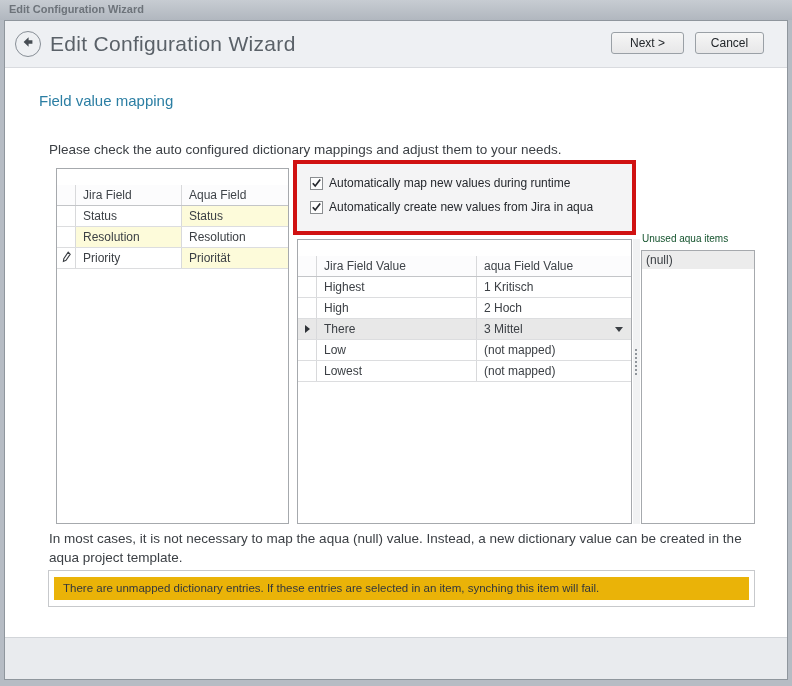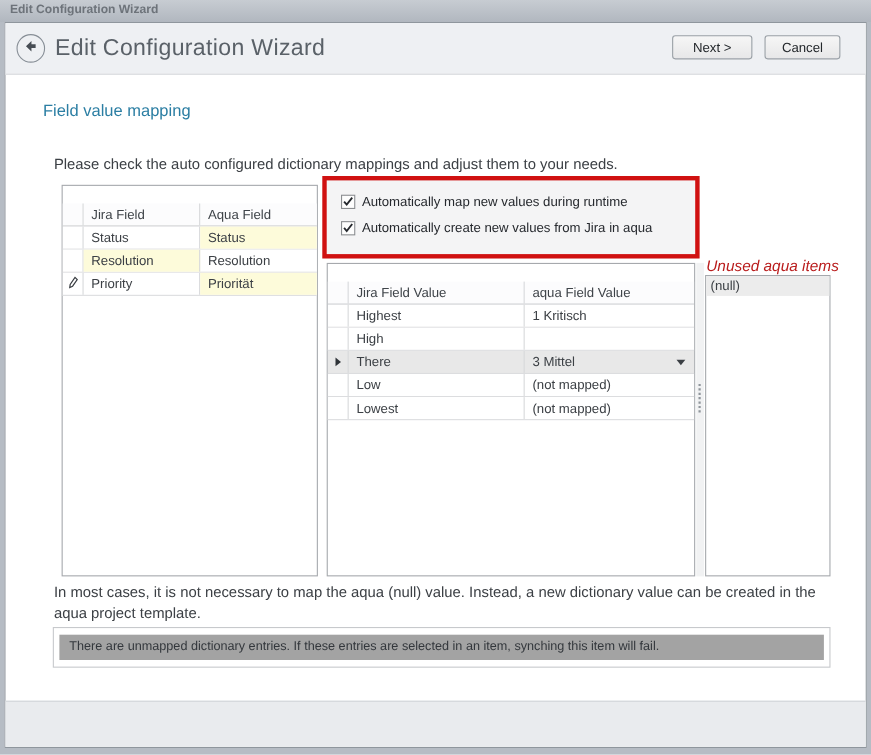--- a/index.html
+++ b/index.html
@@ -83,38 +83,38 @@
   
   #splitter {
     position: absolute; left: 628px; top: 218px; width: 7px; height: 285px;
     background: #f1f2f3; cursor: col-resize;
   }
   #splitter .grip {
     position: absolute; left: 2px; top: 110px; height: 26px; width: 2px;
     border-left: 2px dotted #8f959b;
   }
   
-  .unused-label { position: absolute; left: 637px; top: 212px; font-size: 14px; color: #b91c1c; font-style: italic; }
+  .unused-label { position: absolute; left: 637px; top: 212px; font-size: 10px; color: #14532d; }
   #unused-list {
     position: absolute; left: 636px; top: 229px; width: 114px; height: 274px;
     background: #fff; border: 1px solid #a6a9ad; font-size: 12px;
   }
   .list-item { height: 18px; padding: 2px 0 0 4px; background: #ececec; cursor: default; }
   
   .note {
     position: absolute; left: 44px; top: 509px; width: 712px;
     font-size: 13.5px; color: #3c4045; line-height: 1.4;
   }
   #warning-box {
     position: absolute; left: 43px; top: 549px; width: 707px; height: 37px;
     background: #fff; border: 1px solid #c7c9cc;
   }
   #warning-box .warn-inner {
     position: absolute; left: 5px; right: 5px; top: 6px; bottom: 6px;
-    background: #a3a3a3; font-size: 11.5px; color: #33373c;
+    background: #eab308; font-size: 11.5px; color: #33373c;
     line-height: 23px; padding-left: 9px; white-space: nowrap; overflow: hidden;
   }
   
   #footer {
     position: absolute; left: 0; right: 0; bottom: 0; height: 42px;
     background: #e9ebee; border-top: 1px solid #d2d5d9;
   }
   .btn {
     position: absolute; top: 11px; height: 22px;
     background: linear-gradient(#f6f6f6, #e7e7e8);
@@ -203,20 +203,21 @@
       <div class="g-cell last">aqua Field Value</div>
     </div>
     <div class="g-row">
       <div class="sel-cell"></div>
       <div class="g-cell c1">Highest</div>
       <div class="g-cell last">1 Kritisch</div>
     </div>
     <div class="g-row">
       <div class="sel-cell"></div>
       <div class="g-cell c1">High</div>
+      <div class="g-cell last">2 Hoch</div>
     </div>
     <div class="g-row selected">
       <div class="sel-cell">
         <span class="tri-right"></span>
       </div>
       <div class="g-cell c1">There</div>
       <div class="g-cell last">
         <span>3 Mittel</span>
         <span class="tri-down"></span>
       </div>

